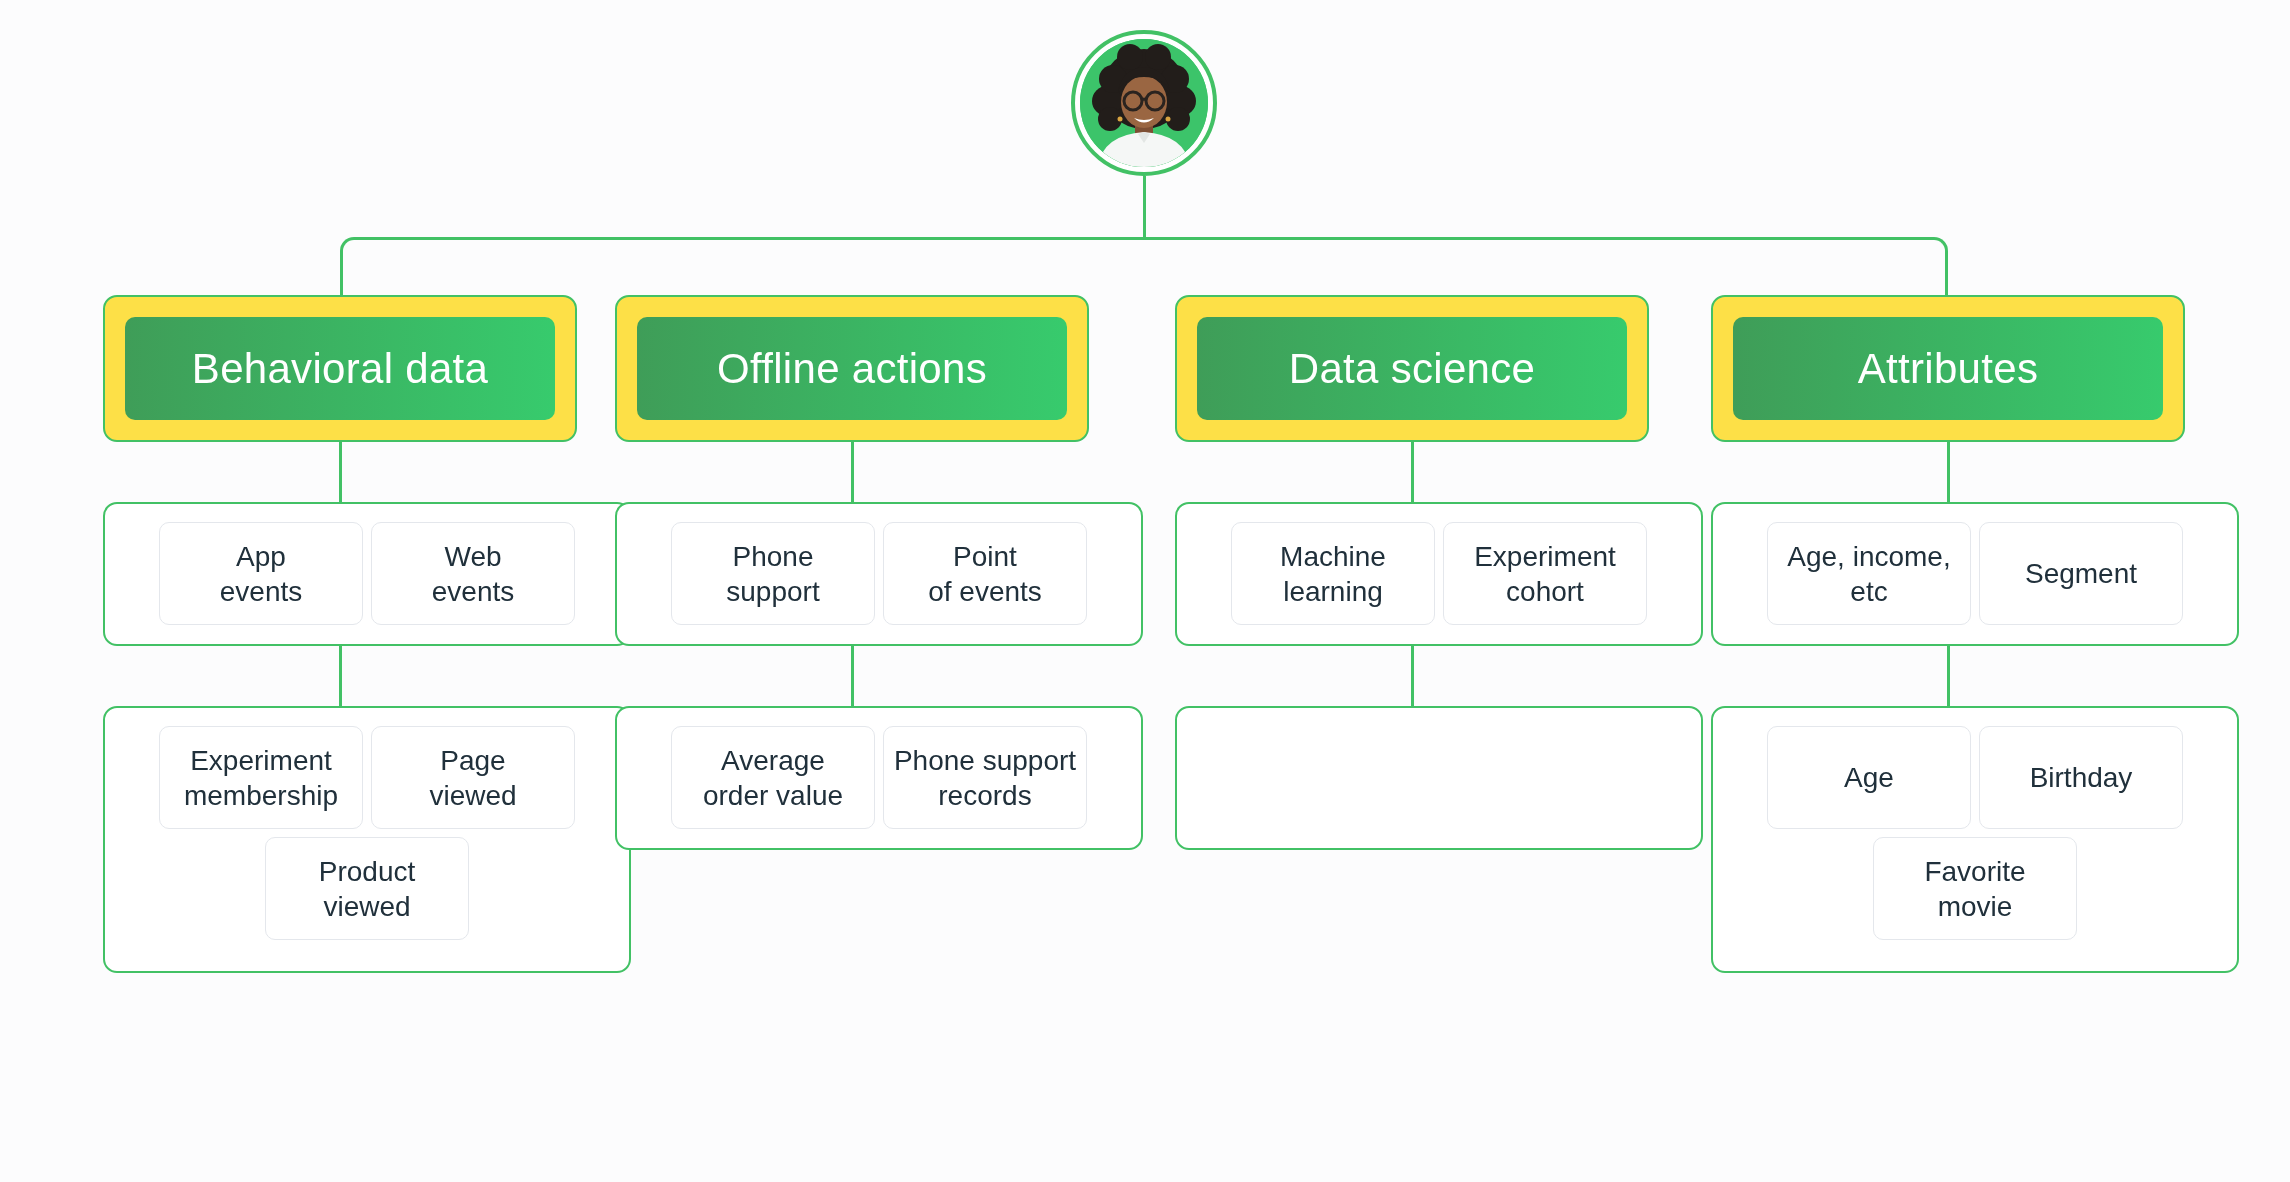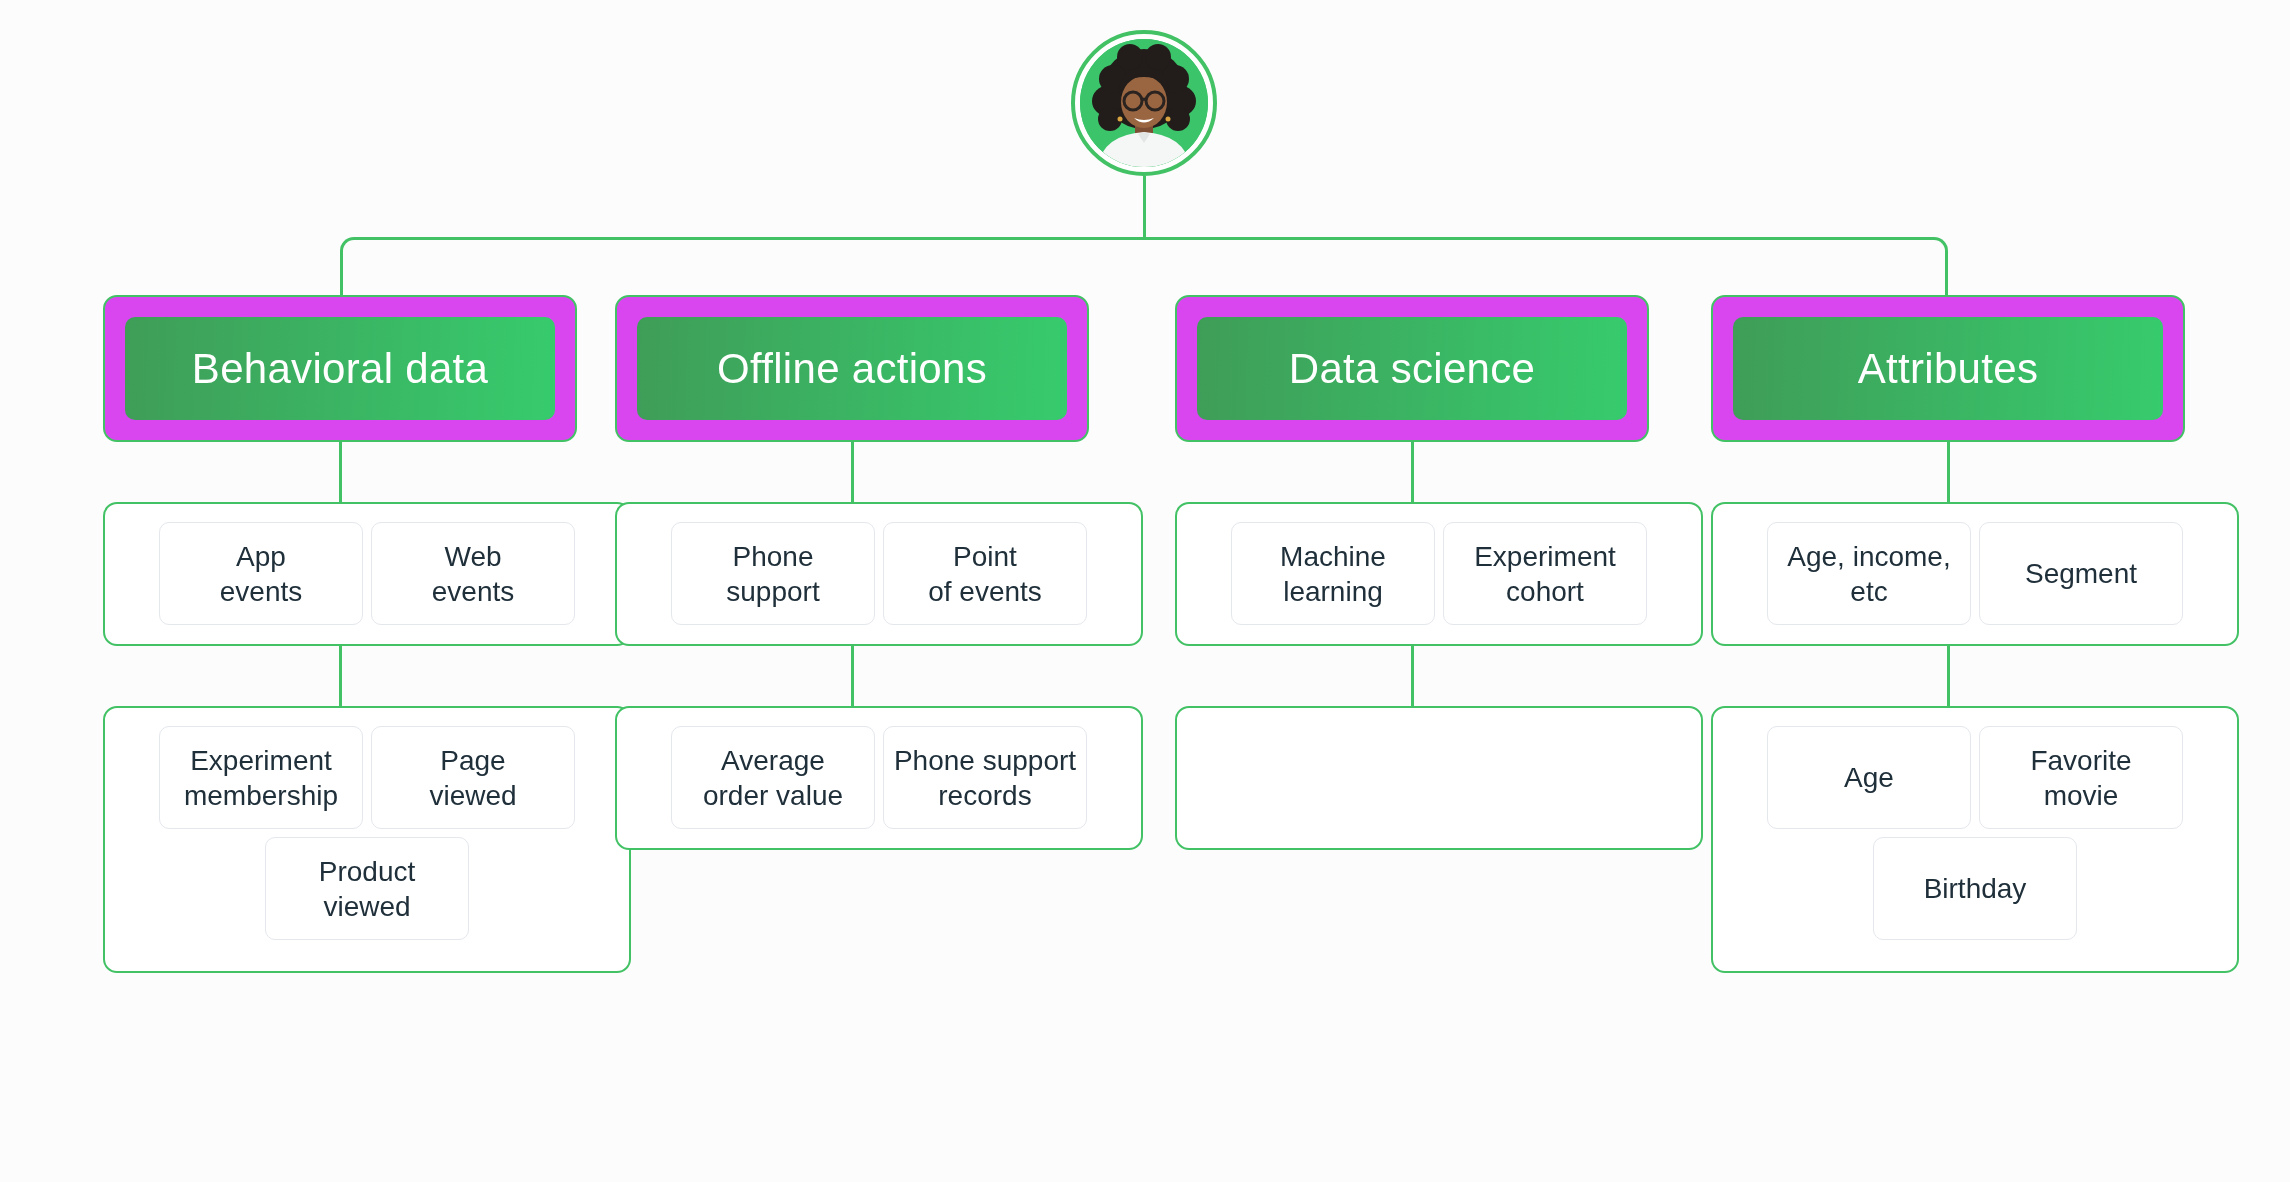--- a/index.html
+++ b/index.html
@@ -13,21 +13,21 @@
             border:3px solid #42c165;border-bottom:none;border-radius:14px 14px 0 0}
 
   
   .avatar-ring{position:absolute;left:1071px;top:30px;width:146px;height:146px;
                border:4px solid #42c165;border-radius:50%;background:#fff;padding:5px}
   .avatar-photo{width:128px;height:128px;border-radius:50%;overflow:hidden;background:#3cc46a;display:block}
 
   
   .col{position:absolute;top:0;width:474px;height:1182px}
   .col .cstub{left:235.5px}
-  .header-box{position:absolute;left:0;top:295px;width:474px;height:147px;background:#d946ef;
+  .header-box{position:absolute;left:0;top:295px;width:474px;height:147px;background:#fde047;
               border:2.5px solid #42c165;border-radius:14px}
   .header-btn{position:absolute;inset:20px;border-radius:10px;
               background:linear-gradient(92deg,#3f9d58 0%,#37cb6d 100%);
               color:#ffffff;display:flex;align-items:center;justify-content:center;
               font-size:42px;font-weight:500;letter-spacing:.3px}
   .stub1{position:absolute;top:442px;height:60px}
   .stub2{position:absolute;top:646px;height:60px}
   .group{position:absolute;left:0;width:528px;background:#fff;border:2.5px solid #42c165;
          border-radius:14px;display:flex;flex-wrap:wrap;justify-content:center;
          align-content:flex-start;gap:8px;padding:18px}
@@ -151,19 +151,19 @@
     </div>
     <div class="vline stub1 cstub"></div>
     <div class="group g1">
       <div class="node">Age, income,
 etc</div>
       <div class="node">Segment</div>
     </div>
     <div class="vline stub2 cstub"></div>
     <div class="group g2 tall">
       <div class="node">Age</div>
+      <div class="node">Birthday</div>
       <div class="node">Favorite
 movie</div>
-      <div class="node">Birthday</div>
     </div>
   </div>
 
 </div>
 
 </body></html>

